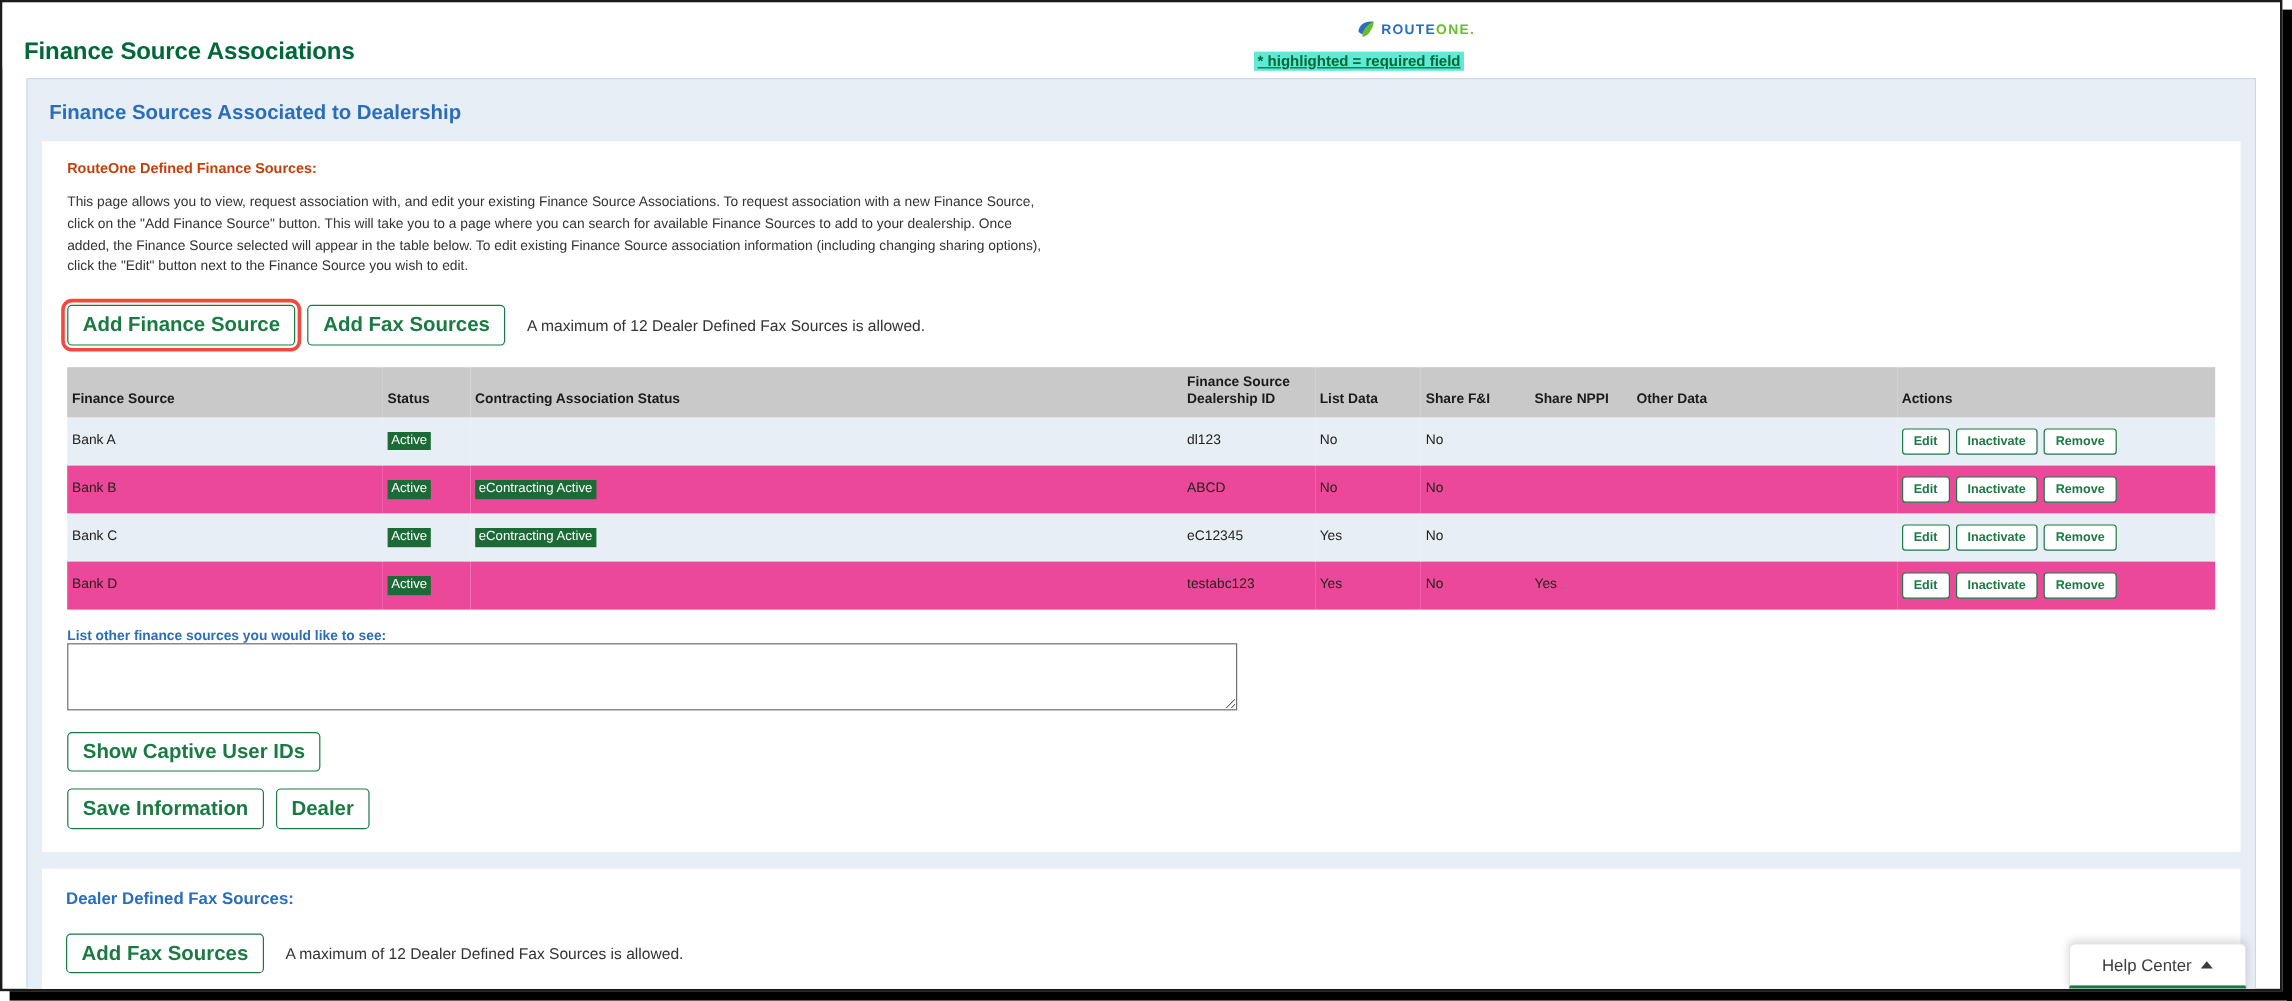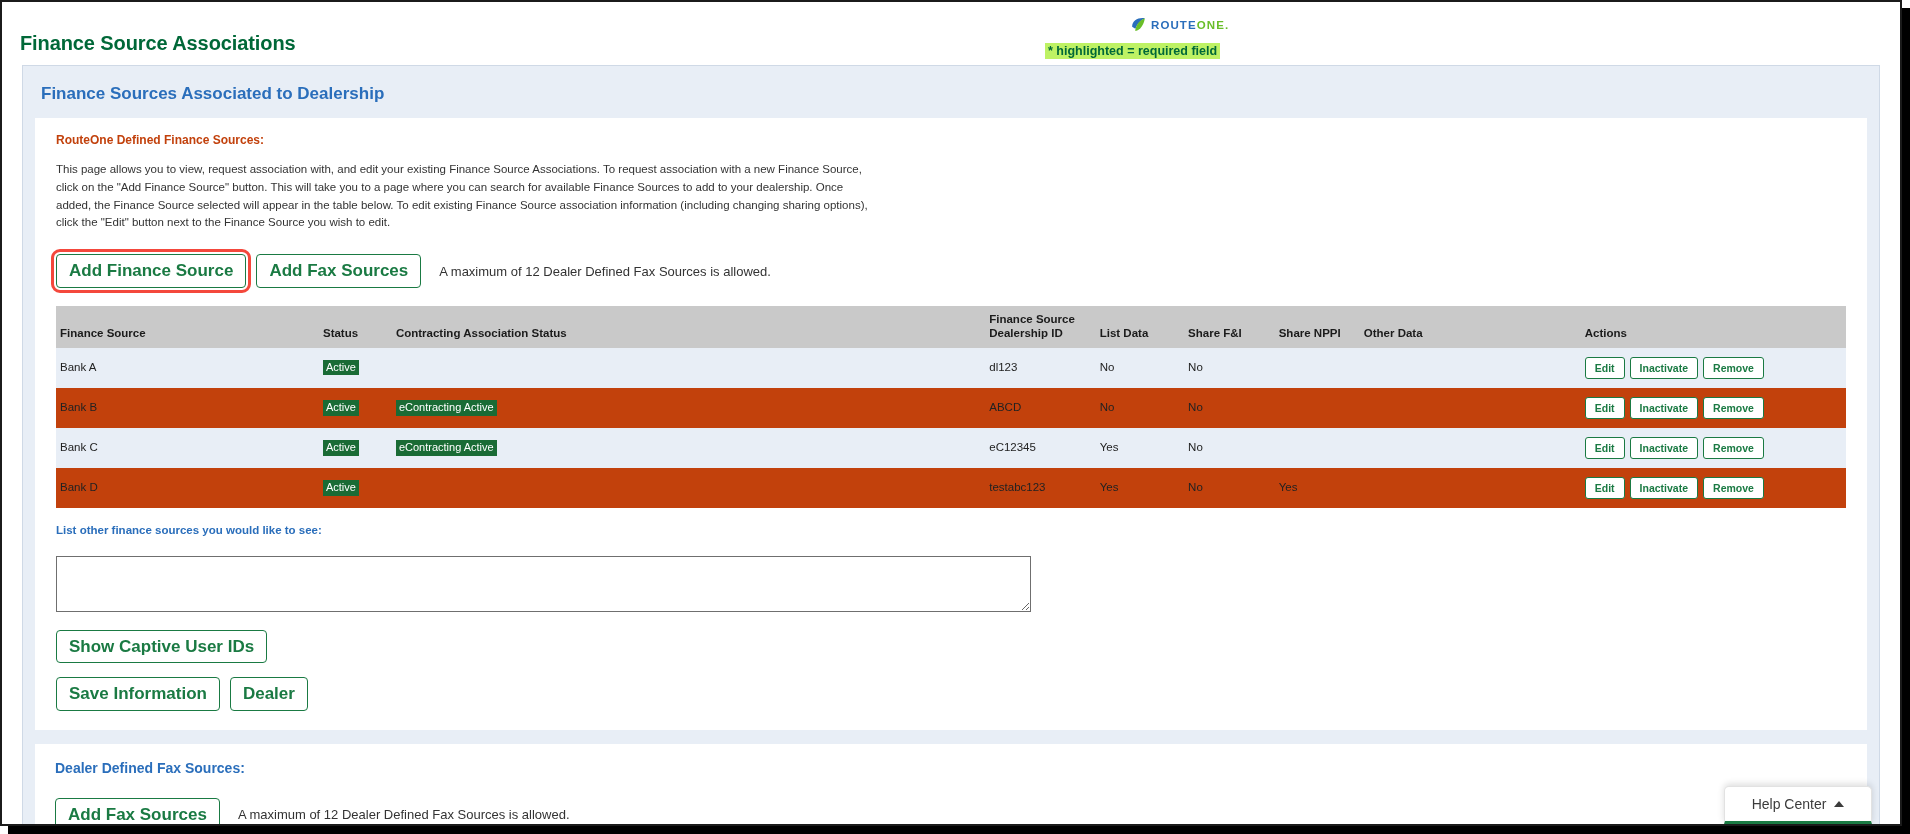--- a/index.html
+++ b/index.html
@@ -65,26 +65,27 @@
     font-weight: bold;
     letter-spacing: 1.1px;
   }
   .brand-route { color: #2a6ebb; }
   .brand-one { color: #69be28; }
   .brand-dot { color: #69be28; }
   .required-note {
     position: absolute;
     left: 1043px;
     top: 41px;
-    background: #bef264;
+    background: #5eead4;
     color: #006838;
     font-size: 12.5px;
     font-weight: bold;
     padding: 1px 3px;
     white-space: nowrap;
+    text-decoration: underline;
   }
 
   
   .panel {
     position: absolute;
     left: 20px;
     top: 63px;
     width: 1858px;
     background: #e8eef6;
     border: 1px solid #cfd9e6;
@@ -174,21 +175,21 @@
   }
   table.grid thead th.tall { padding-top: 6px; }
   table.grid tbody td {
     font-size: 11.5px;
     color: #222222;
     padding: 9px 4px;
     vertical-align: middle;
     line-height: 1.2;
   }
   table.grid tbody tr.odd td { background: #e8eef6; }
-  table.grid tbody tr.even td { background: #c2410c; }
+  table.grid tbody tr.even td { background: #ec4899; }
 
   .badge {
     display: inline-block;
     background: #1a6b35;
     color: #ffffff;
     font-size: 11px;
     padding: 1px 3px;
     line-height: 1.25;
     white-space: nowrap;
   }
@@ -198,21 +199,21 @@
     justify-content: flex-start;
   }
 
   
   .field-block { padding: 16px 20px 0 20px; }
   .field-label {
     display: block;
     font-size: 11.5px;
     font-weight: bold;
     color: #2a6ebb;
-    margin-bottom: 20px;
+    margin-bottom: 0;
   }
   textarea.free-text {
     width: 975px;
     height: 56px;
     border: 1px solid #6f6f6f;
     background: #ffffff;
     resize: vertical;
     font-family: "Liberation Sans", sans-serif;
     font-size: 12px;
     padding: 4px 6px;

